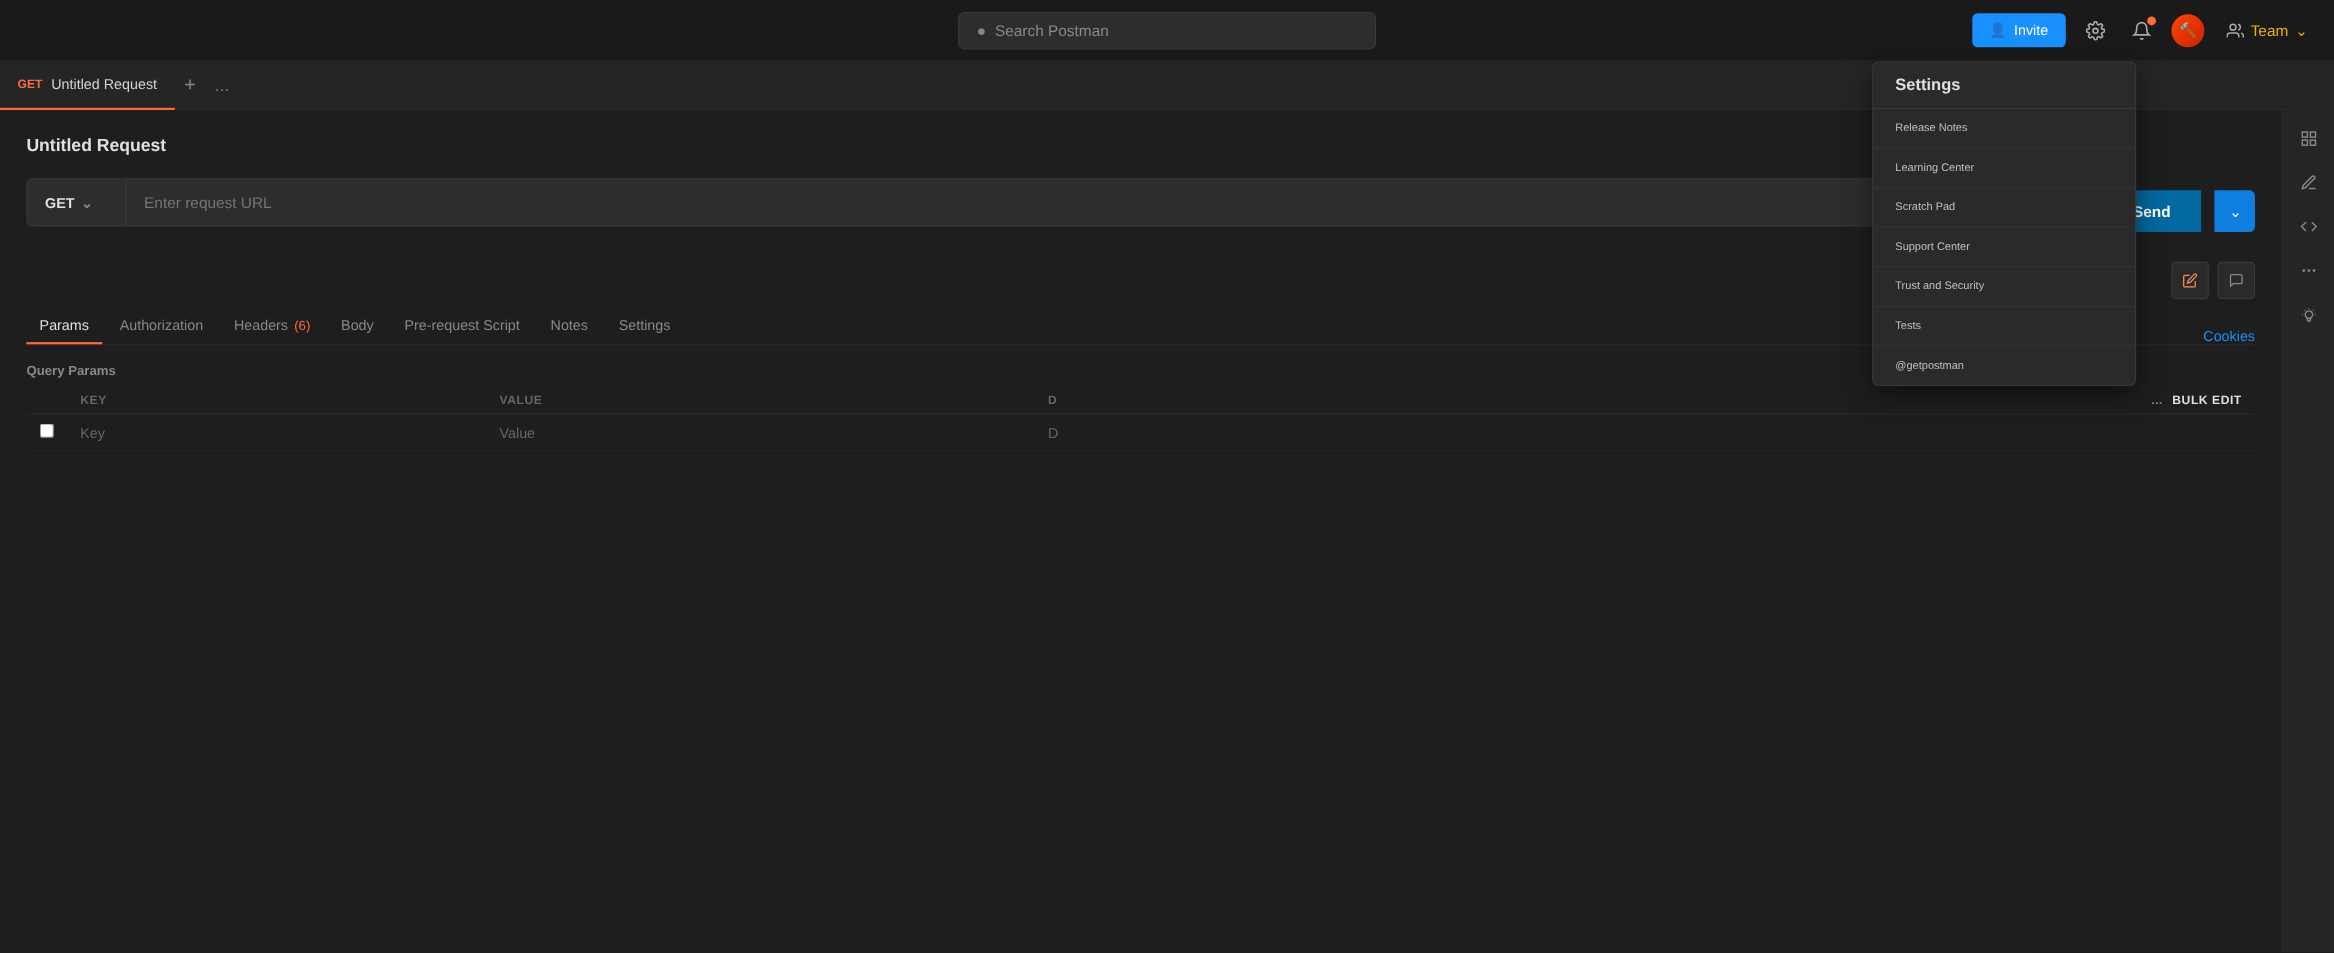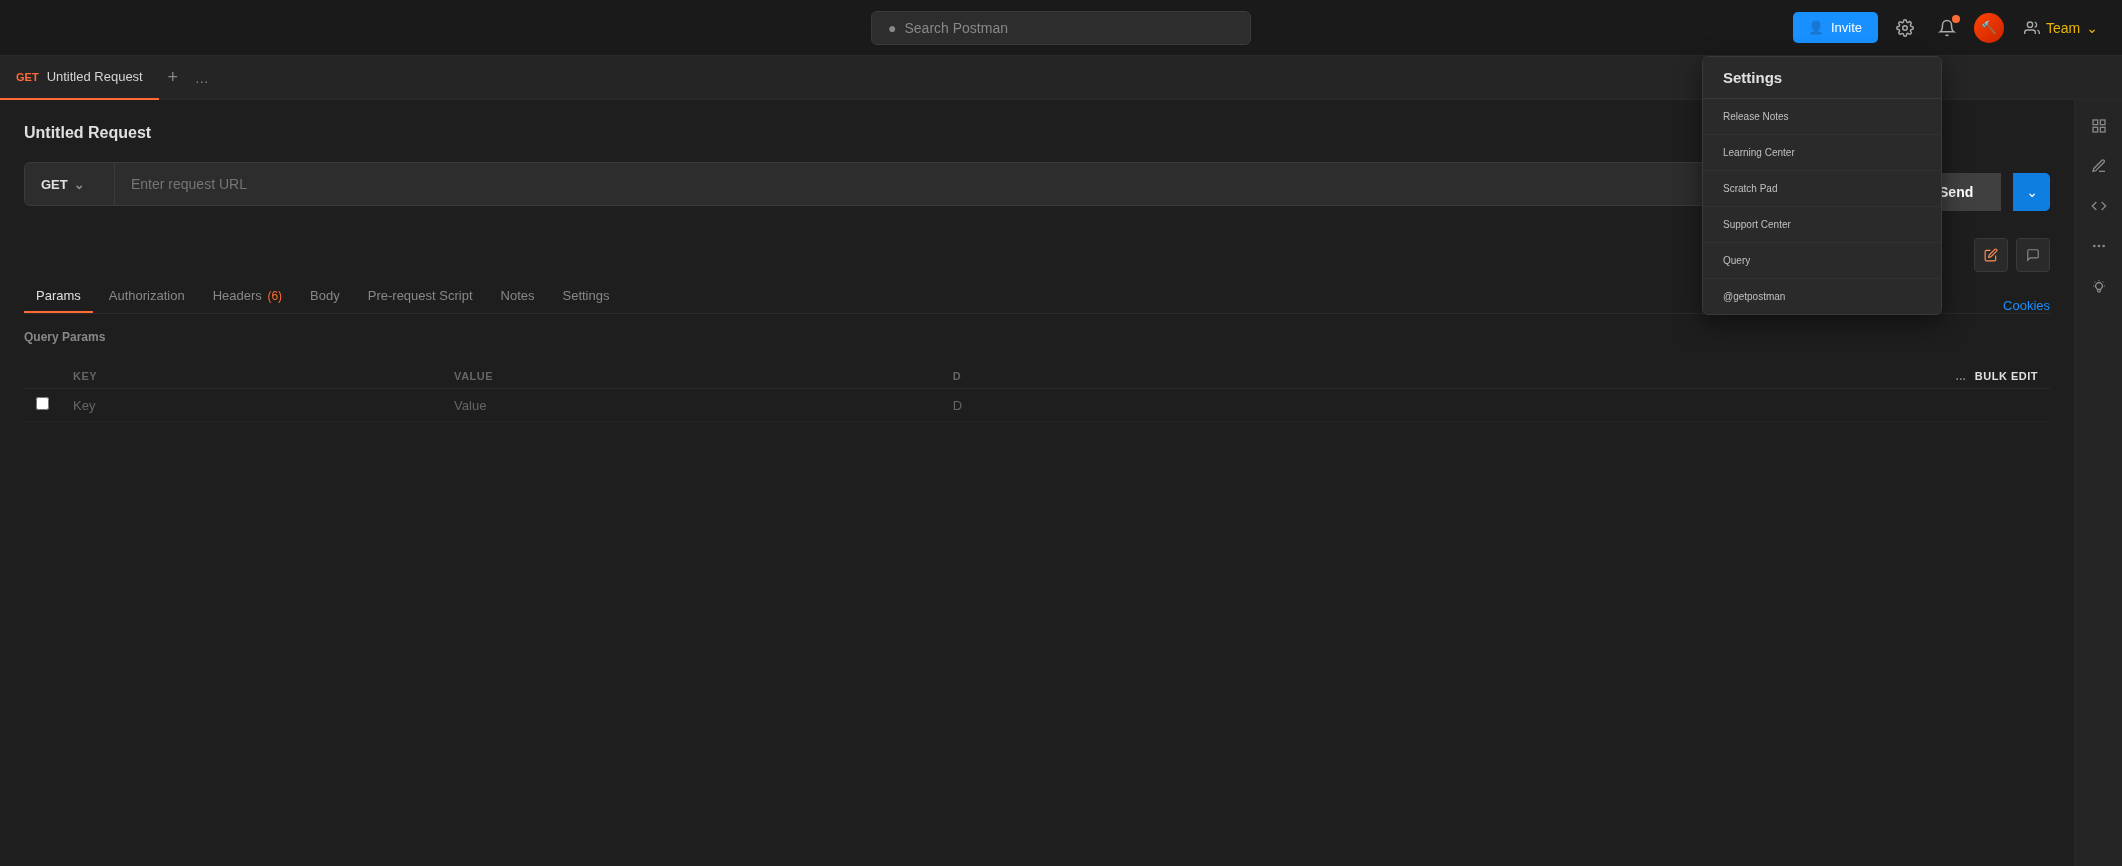--- a/index.html
+++ b/index.html
@@ -193,21 +193,21 @@
     .url-input {
       flex: 1;
       background: none;
       border: none;
       color: #888;
       padding: 0 16px;
       font-size: 14px;
       outline: none;
     }
     .send-btn {
-      background: #404040;
+      background: #0369a1;
       border: none;
       color: white;
       padding: 0 28px;
       height: 44px;
       font-size: 14px;
       font-weight: 600;
       cursor: pointer;
     }
     .send-dropdown {
       background: #0e7fe1;
@@ -243,21 +243,20 @@
       color: #ff6b35;
       font-size: 12px;
       margin-left: 2px;
     }
 
     
     .section-title {
       font-size: 12px;
       font-weight: 600;
       color: #888;
-      margin-bottom: 12px;
     }
     .params-table {
       width: 100%;
       border-collapse: collapse;
     }
     .params-table th {
       text-align: left;
       padding: 6px 12px;
       font-size: 11px;
       font-weight: 600;
@@ -509,15 +508,16 @@
     </div>
   </div>
 </div>
 
 <div class="dropdown-menu">
   <div class="dropdown-header">Settings</div>
   <div class="dropdown-item">Release Notes</div>
   <div class="dropdown-item">Learning Center</div>
   <div class="dropdown-item">Scratch Pad</div>
   <div class="dropdown-item">Support Center</div>
-  <div class="dropdown-item">Query</div>
+  <div class="dropdown-item">Trust and Security</div>
+  <div class="dropdown-item">Tests</div>
   <div class="dropdown-item">@getpostman</div>
 </div>
 
 </body></html>

